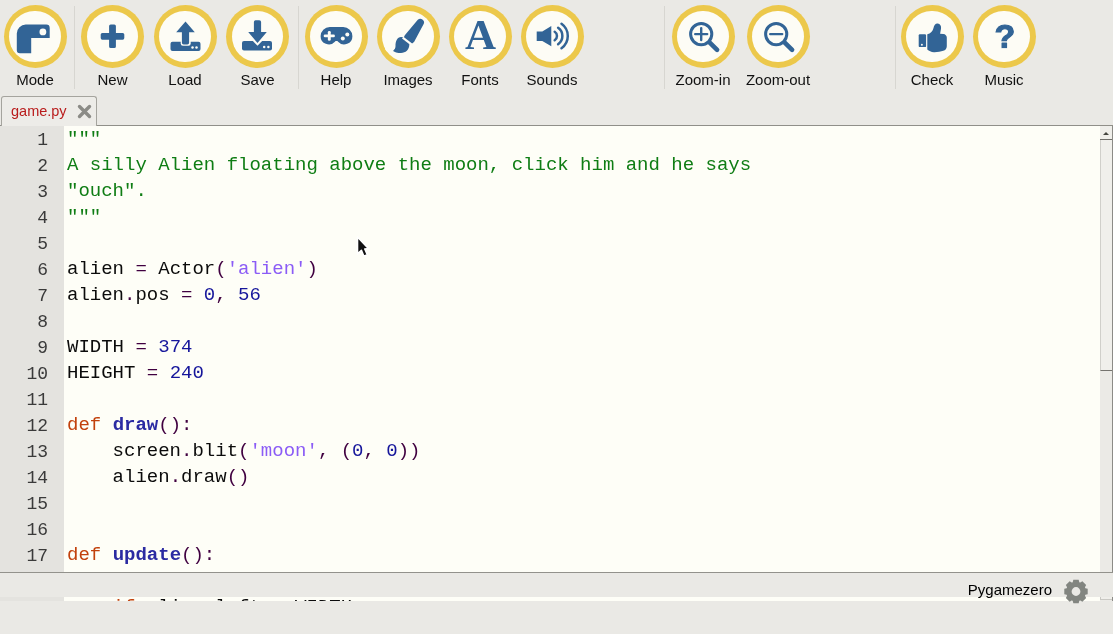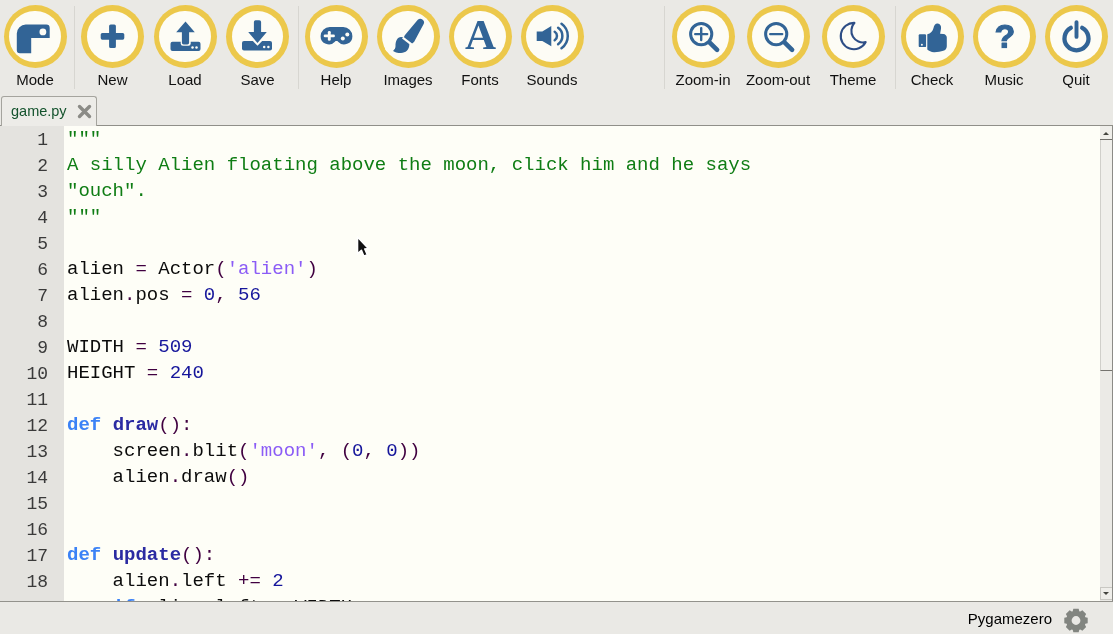--- a/index.html
+++ b/index.html
@@ -13,51 +13,51 @@
   .circ .inner{position:absolute;left:5.75px;top:5.75px;width:51.5px;height:51.5px;border-radius:50%;
         background:#fdfcf5;}
   .circ svg{position:absolute;left:0;top:0;}
   .lbl{position:absolute;top:66px;left:-30px;width:124px;text-align:center;
        font-size:15px;color:#111;}
   .sep{position:absolute;top:6px;height:83px;width:1px;background:#d7d6d1;}
   
   #tabbar{position:absolute;left:0;top:96px;width:1113px;height:29px;background:#eae9e5;border-bottom:1px solid #908f89;}
   #tab{position:absolute;left:1px;top:0px;width:94px;height:29px;background:#edece8;
        border:1px solid #a5a49e;border-bottom:none;border-radius:3px 3px 0 0;}
-  #tab .name{position:absolute;left:9px;top:6px;font-size:14.5px;color:#14532d;}
+  #tab .name{position:absolute;left:9px;top:6px;font-size:14.5px;color:#b91c1c;}
   
   #editor{position:absolute;left:0;top:126px;width:1113px;height:475px;background:#fefef7;overflow:hidden;}
   #gutter{position:absolute;left:0;top:0;width:64px;height:475px;background:#e4e3df;}
   #gutter pre{margin:0;padding:0;position:absolute;top:1px;right:16px;text-align:right;
       font-family:"Liberation Mono",monospace;font-size:18px;line-height:26px;color:#3a3a3a;}
   #code{position:absolute;left:67px;top:0;}
   #code pre{margin:0;font-family:"Liberation Mono",monospace;font-size:19px;line-height:26px;
       color:#0b0b0b;}
   .d{color:#0f7d14;}          
   .s{color:#8b5cf6;}          
   .n{color:#16169b;}          
   .o{color:#400040;}          
-  .k{color:#3b82f6;font-weight:bold;} 
+  .k{color:#c2410c;font-weight:normal;} 
   .f{color:#2b2ba2;font-weight:bold;} 
   
   #sbar{position:absolute;left:1100px;top:126px;width:13px;height:475px;background:#ebeae6;
         border-right:1px solid #8c8b87;box-sizing:border-box;}
   .sbtn{position:absolute;left:0px;width:12px;background:#efeeea;box-sizing:border-box;}
   #upbtn{top:0;height:13.5px;border-bottom:1.5px solid #6e6d69;}
   #dnbtn{top:461px;height:13px;border:1px solid #c9c8c3;border-right:none;}
   .tri-up{position:absolute;left:2.6px;top:5.5px;width:0;height:0;
         border-left:3.3px solid transparent;border-right:3.3px solid transparent;
         border-bottom:3.4px solid #44443f;}
   .tri-dn{position:absolute;left:2px;top:4px;width:0;height:0;
         border-left:3.2px solid transparent;border-right:3.2px solid transparent;
         border-top:3.6px solid #44443f;}
   #thumb{position:absolute;left:0px;top:13.5px;width:12px;height:231px;background:#f0efeb;
         border-bottom:1.5px solid #75746f;border-left:1px solid #d0cfca;box-sizing:border-box;}
   
-  #status{position:absolute;left:0;top:601px;width:1113px;height:25px;background:#eae9e5;
+  #status{position:absolute;left:0;top:572px;width:1113px;height:25px;background:#eae9e5;
         border-top:1px solid #93928c;box-sizing:border-box;}
   #status .mode{position:absolute;right:61px;top:8px;font-size:15px;color:#000;}
 </style>
 </head>
 <body>
 <div id="toolbar">
     <div class="btn" style="left:3px">
       <div class="circ">
         <div class="inner"></div>
         <svg width="63" height="63" viewBox="0 0 63 63">
@@ -184,31 +184,20 @@
         <svg width="63" height="63" viewBox="0 0 63 63">
           <g transform="translate(-0.5,-0.5)">
             <circle cx="29.7" cy="29.6" r="10.6" fill="none" stroke="#326496" stroke-width="3"></circle>
             <line x1="38" y1="37.9" x2="45.6" y2="45.4" stroke="#326496" stroke-width="4.6" stroke-linecap="round"></line>
             <line x1="23.7" y1="29.6" x2="35.7" y2="29.6" stroke="#326496" stroke-width="2.4" stroke-linecap="round"></line>
           </g>
         </svg>
       </div>
       <div class="lbl">Zoom-out</div>
     </div>
-    <div class="btn" style="left:821px">
-      <div class="circ">
-        <div class="inner"></div>
-        <svg width="63" height="63" viewBox="0 0 63 63">
-          <g transform="translate(-0.5,-0.5)">
-            <path d="M33 18.4 A13.2 13.2 0 1 0 44.2 37.6 A11.6 11.6 0 0 1 33 18.4 z" fill="none" stroke="#2d4d85" stroke-width="2.1" stroke-linejoin="round"></path>
-          </g>
-        </svg>
-      </div>
-      <div class="lbl">Theme</div>
-    </div>
     <div class="btn" style="left:900px">
       <div class="circ">
         <div class="inner"></div>
         <svg width="63" height="63" viewBox="0 0 63 63">
           <g transform="translate(-0.5,-0.5)">
             <rect x="18.2" y="29.8" width="7.4" height="12.8" rx="1.2" fill="#326496"></rect>
             <circle cx="21.4" cy="40.3" r="0.95" fill="#fdfcf5"></circle>
             <path d="M26.8 41.5 V29.8 c3.3-0.9 5.5-3.1 6.2-6.4 c0.5-2.6 2.1-4.7 4.3-4.4 c2.3 0.3 3.7 2.6 3.2 5.3 l-0.9 4.9 l3.3 0.2 c1.9 0.1 3.4 1.7 3.4 3.6 v8.7 c0 2.2-1.4 4-3.5 4.6 c-2.6 0.8-6 1.5-9.4 1.4 c-2.7-0.1-5-1.2-6.6-2.7 z" fill="#326496"></path>
           </g>
         </svg>
@@ -220,32 +209,20 @@
         <div class="inner"></div>
         <svg width="63" height="63" viewBox="0 0 63 63">
           <g transform="translate(-0.5,-0.5)">
             <text x="32.4" y="43.4" text-anchor="middle" font-family="Liberation Sans, sans-serif" font-weight="bold" font-size="34" stroke="#326496" stroke-width="1.1" fill="#326496">?</text>
             <rect x="27.6" y="36.9" width="9" height="7.4" fill="#fdfcf5"></rect>
             <rect x="29" y="38" width="5.6" height="5.5" rx="0.6" fill="#326496"></rect>
           </g>
         </svg>
       </div>
       <div class="lbl">Music</div>
-    </div>
-    <div class="btn" style="left:1044px">
-      <div class="circ">
-        <div class="inner"></div>
-        <svg width="63" height="63" viewBox="0 0 63 63">
-          <g transform="translate(-0.5,-0.5)">
-            <path d="M37.7 23.3 A12 12 0 1 1 26.3 23.3" fill="none" stroke="#326496" stroke-width="4.3" stroke-linecap="round"></path>
-            <line x1="32" y1="17.6" x2="32" y2="32.4" stroke="#326496" stroke-width="3.9" stroke-linecap="round"></line>
-          </g>
-        </svg>
-      </div>
-      <div class="lbl">Quit</div>
     </div>
     <div class="sep" style="left:74px"></div>
     <div class="sep" style="left:297.5px"></div>
     <div class="sep" style="left:663.5px"></div>
     <div class="sep" style="left:894.5px"></div>
   </div>
 <div id="tabbar">
   <div id="tab">
       <span class="name">game.py</span>
     <svg width="15" height="15" style="position:absolute;left:75px;top:7px">
@@ -277,21 +254,21 @@
     </div>
   <div id="code">
       <pre><span class="d">"""</span>
 <span class="d">A silly Alien floating above the moon, click him and he says</span>
 <span class="d">"ouch".</span>
 <span class="d">"""</span>
 
 alien <span class="o">=</span> Actor<span class="o">(</span><span class="s">'alien'</span><span class="o">)</span>
 alien<span class="o">.</span>pos <span class="o">=</span> <span class="n">0</span><span class="o">,</span> <span class="n">56</span>
 
-WIDTH <span class="o">=</span> <span class="n">509</span>
+WIDTH <span class="o">=</span> <span class="n">374</span>
 HEIGHT <span class="o">=</span> <span class="n">240</span>
 
 <span class="k">def</span> <span class="f">draw</span><span class="o">():</span>
     screen<span class="o">.</span>blit<span class="o">(</span><span class="s">'moon'</span><span class="o">,</span> <span class="o">(</span><span class="n">0</span><span class="o">,</span> <span class="n">0</span><span class="o">))</span>
     alien<span class="o">.</span>draw<span class="o">()</span>
 
 
 <span class="k">def</span> <span class="f">update</span><span class="o">():</span>
     alien<span class="o">.</span>left <span class="o">+=</span> <span class="n">2</span>
     <span class="k">if</span> alien<span class="o">.</span>left <span class="o">&gt;</span> WIDTH<span class="o">:</span></pre>

